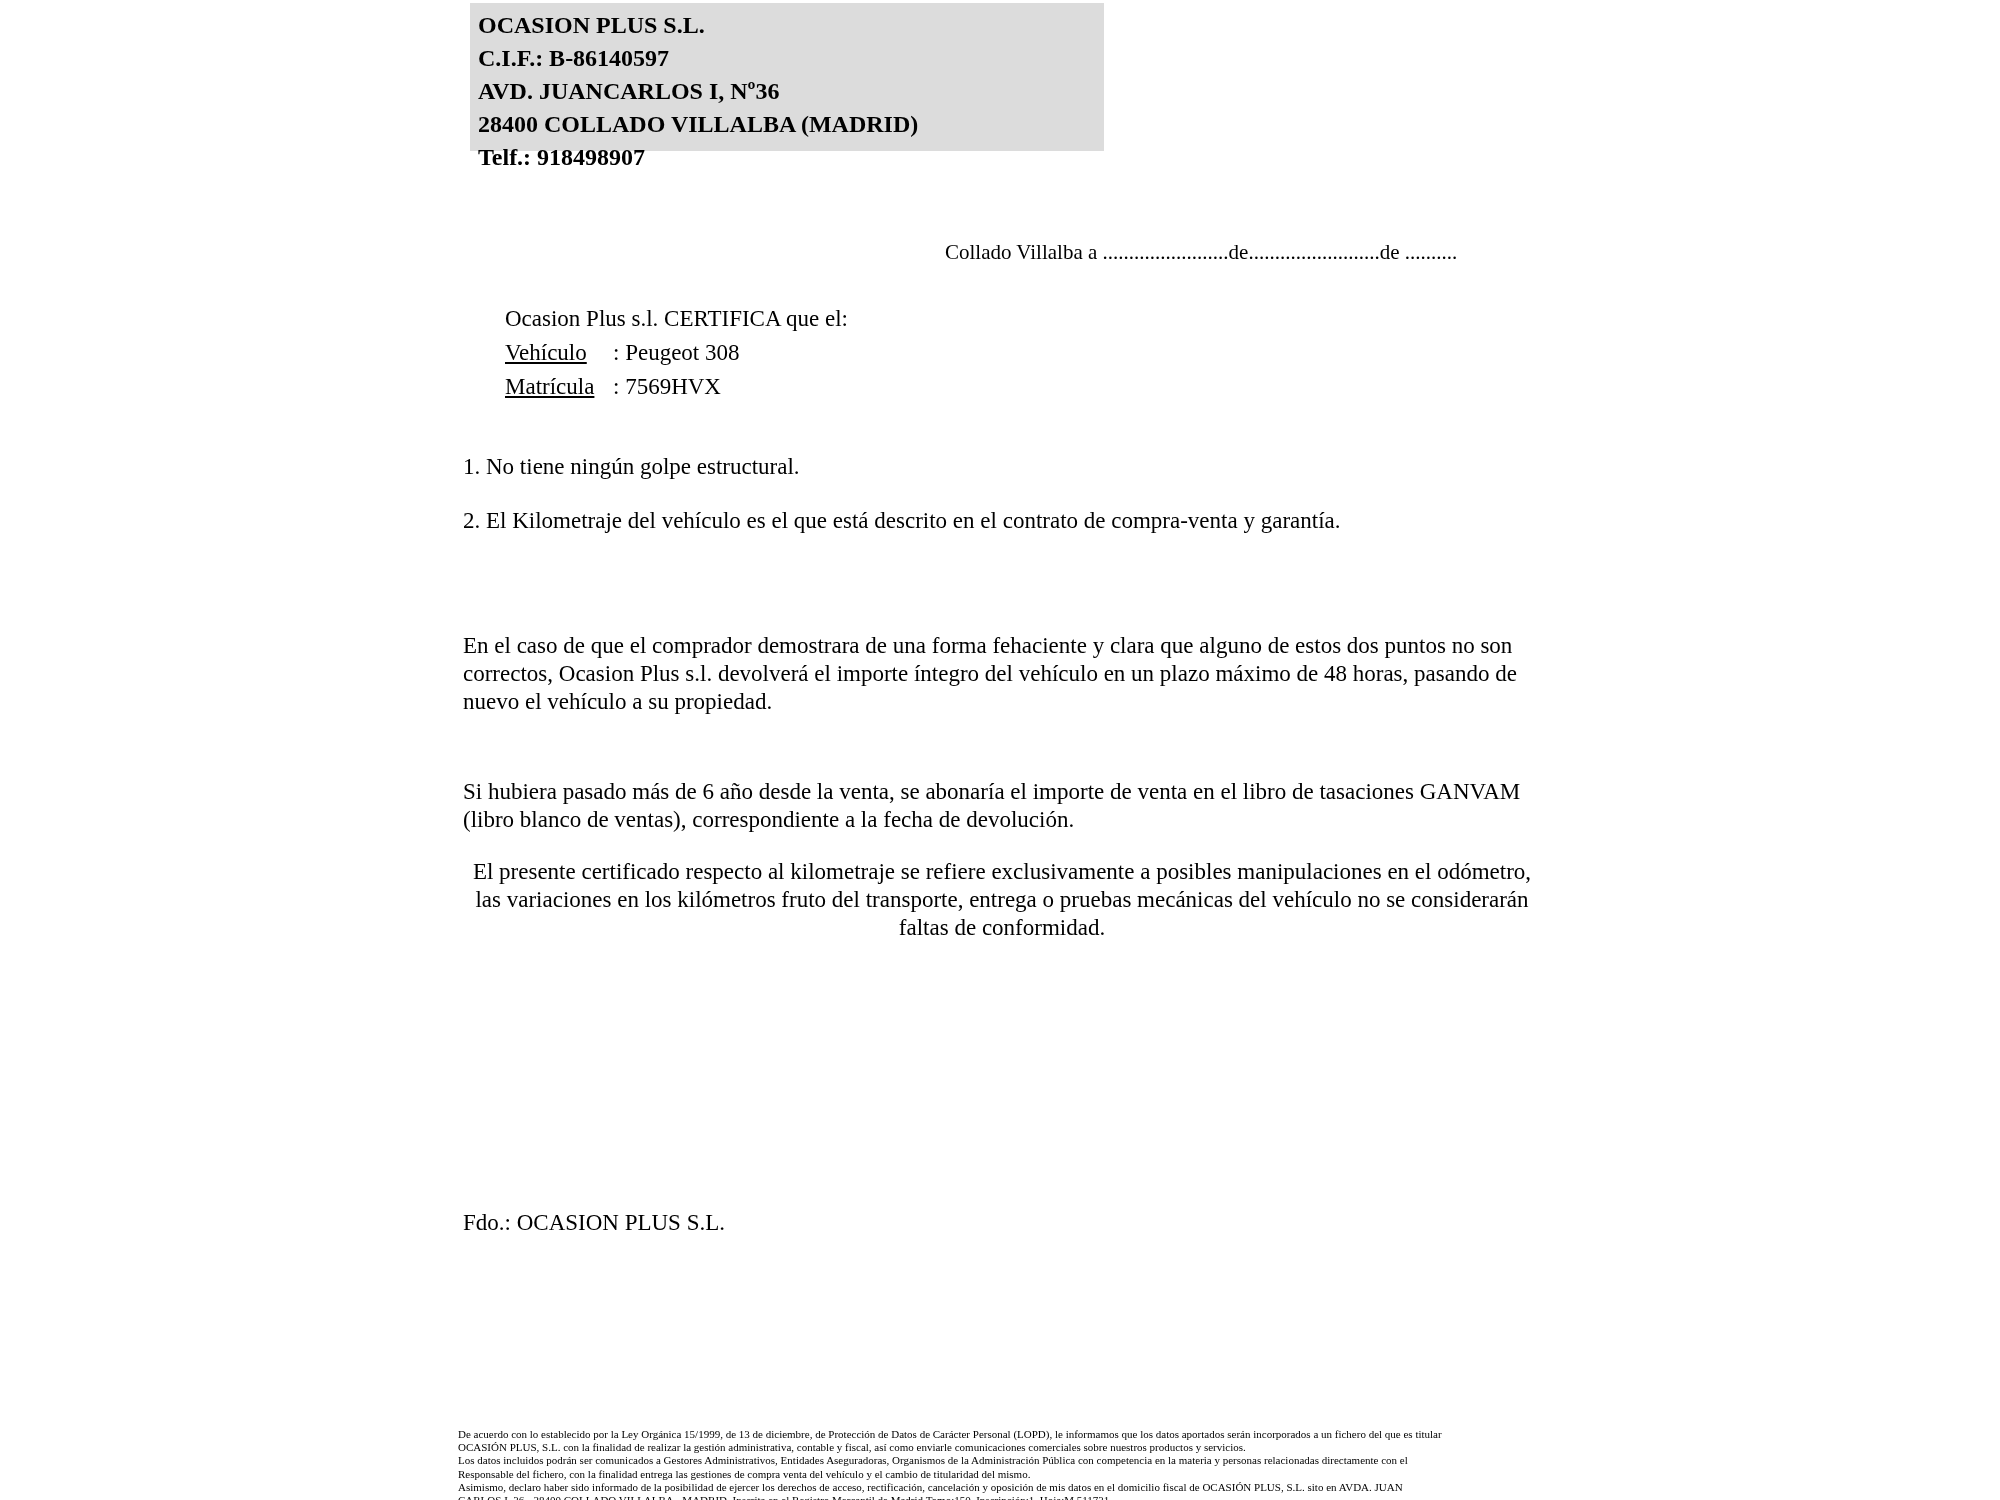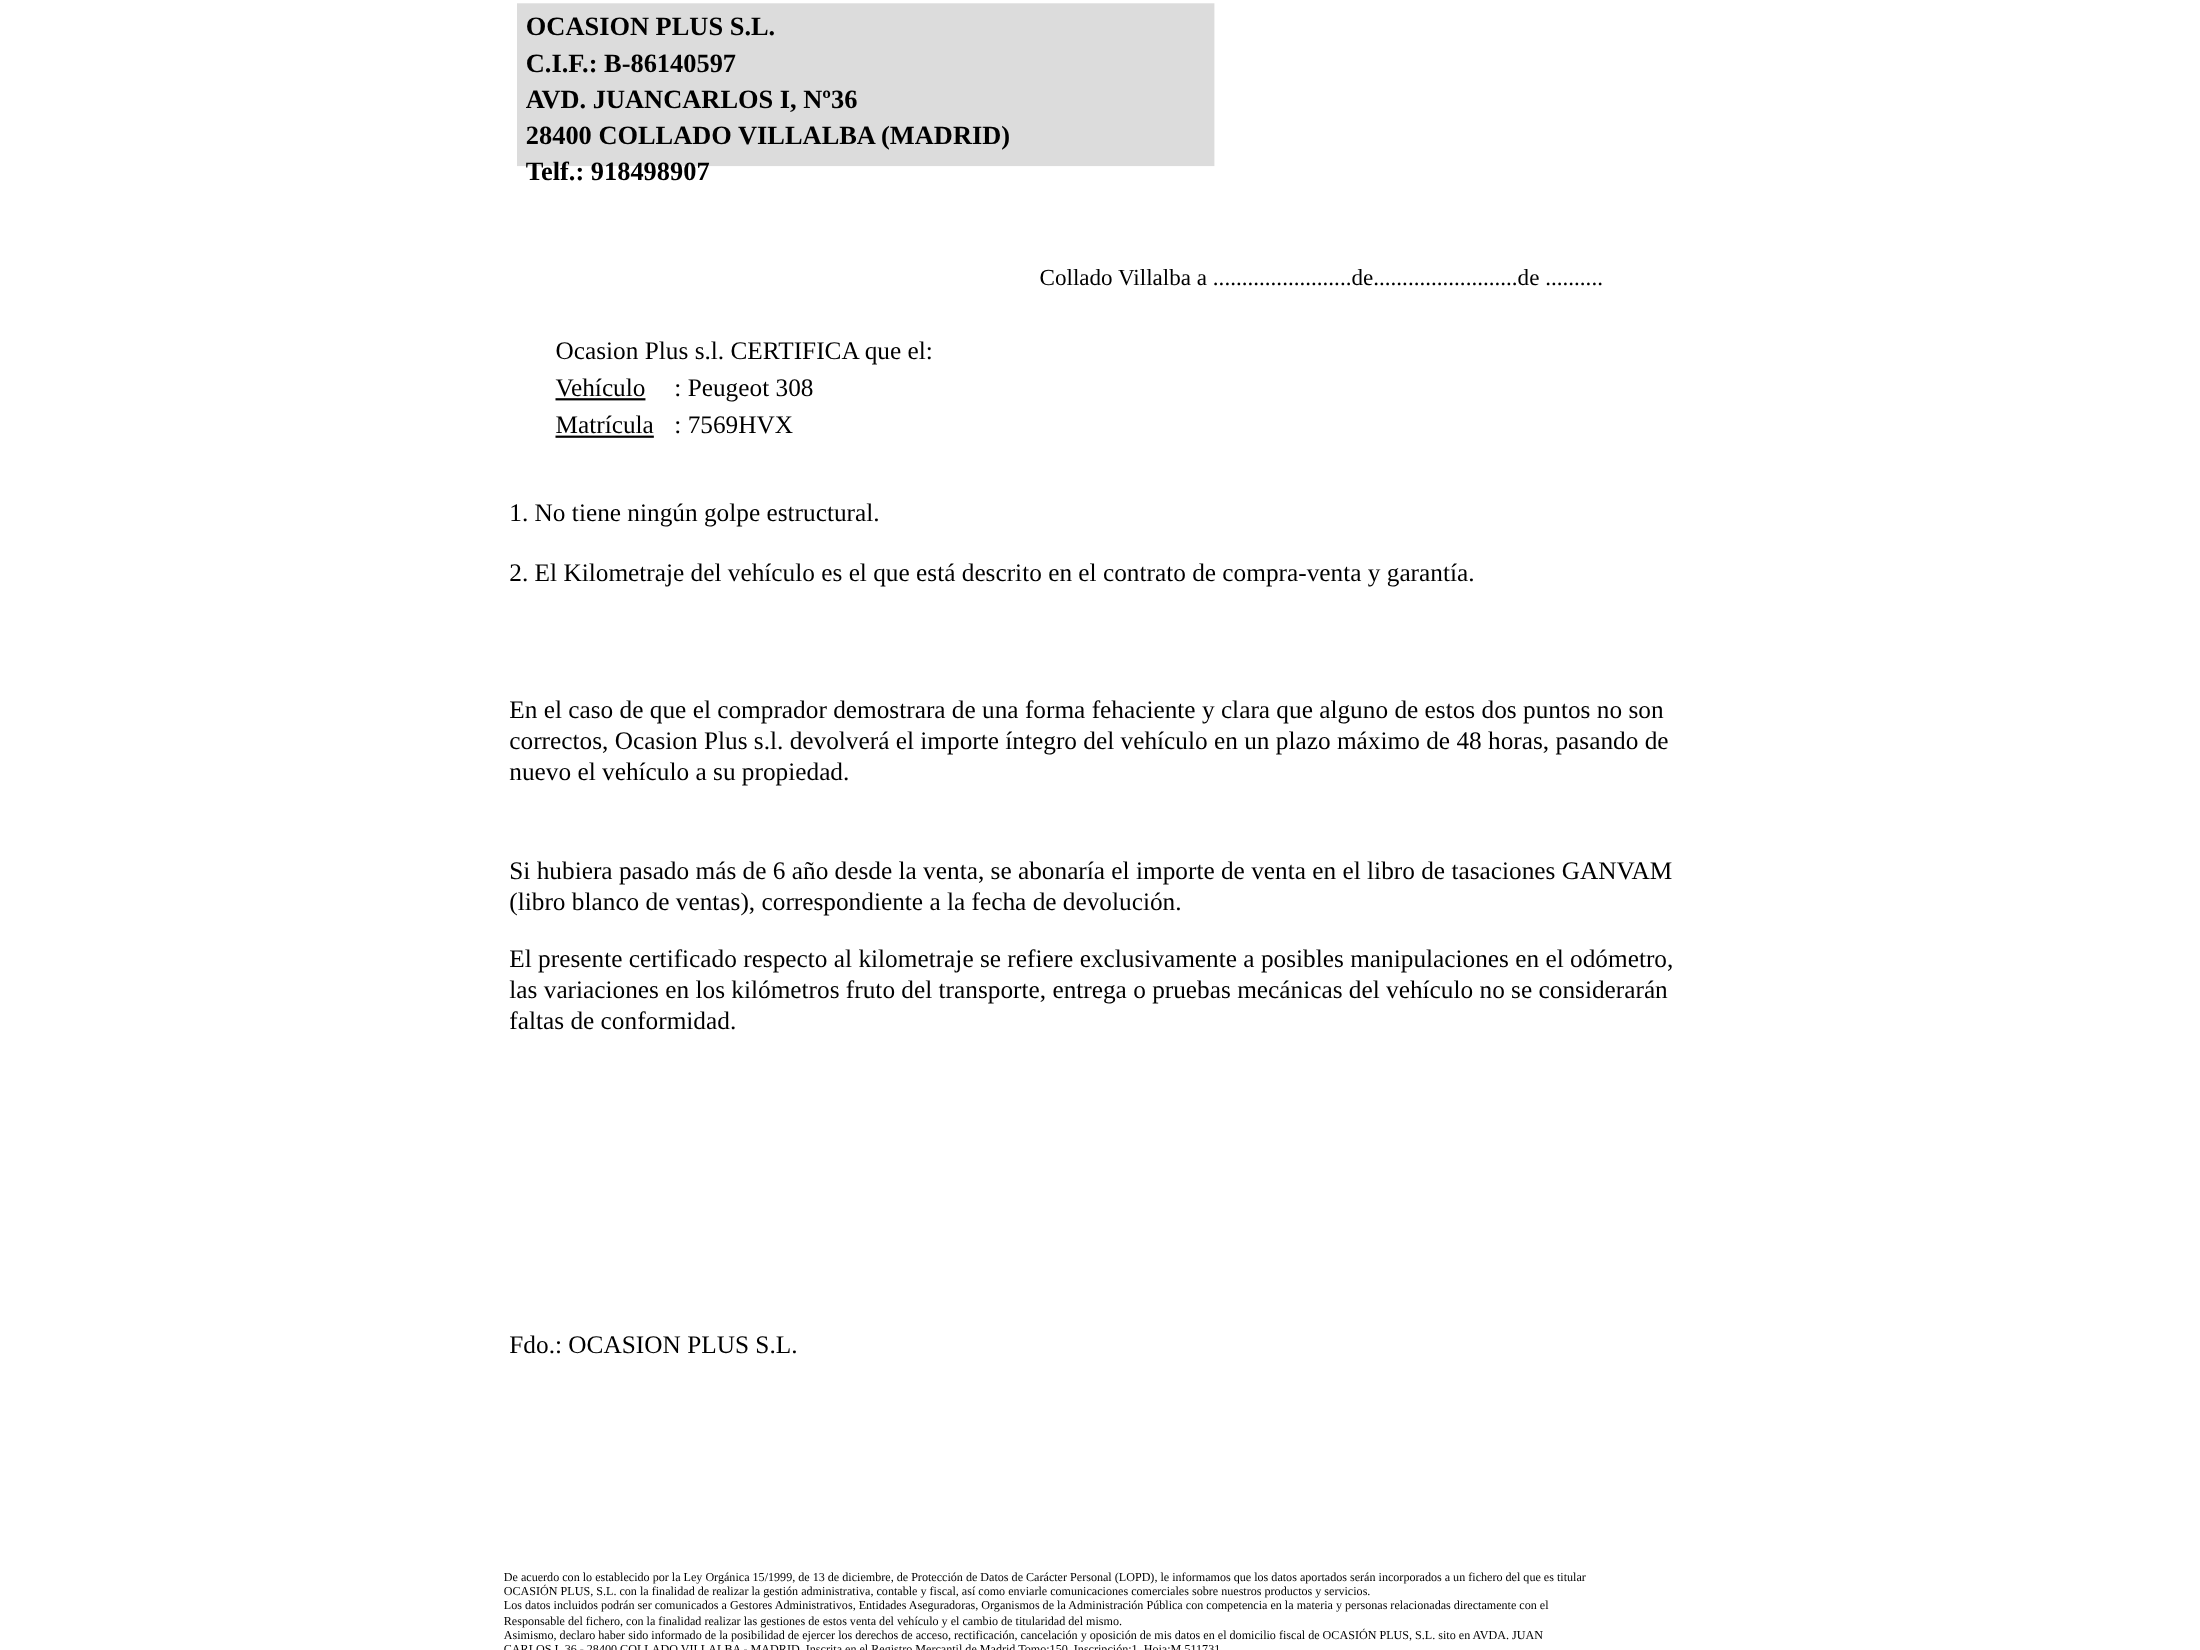--- a/index.html
+++ b/index.html
@@ -69,21 +69,21 @@
     position: absolute;
     left: 463px;
     width: 1078px;
     font-size: 23px;
     line-height: 28px;
     text-align: left;
   }
   .p1 { top: 632px; }
   .p2 { top: 724px; }
   .p3 { top: 778px; }
-  .p4 { top: 858px; }
+  .p4 { top: 858px; text-align: center; }
   
   .signature {
     position: absolute;
     left: 463px;
     top: 1210px;
     font-size: 23px;
     white-space: nowrap;
   }
   
   .legal {
@@ -127,18 +127,18 @@
   <p class="para p1">En el caso de que el comprador demostrara de una forma fehaciente y clara que alguno de estos dos puntos no son correctos, Ocasion Plus s.l. devolverá el importe íntegro del vehículo en un plazo máximo de 48 horas, pasando de nuevo el vehículo a su propiedad.</p>
   <p class="para p3">Si hubiera pasado más de 6 año desde la venta, se abonaría el importe de venta en el libro de tasaciones GANVAM (libro blanco de ventas), correspondiente a la fecha de devolución.</p>
   <p class="para p4">El presente certificado respecto al kilometraje se refiere exclusivamente a posibles manipulaciones en el odómetro, las variaciones en los kilómetros fruto del transporte, entrega o pruebas mecánicas del vehículo no se considerarán faltas de conformidad.</p>
 
   <div class="signature">Fdo.: OCASION PLUS S.L.</div>
 
   <div class="legal">
     <div class="legal-line">De acuerdo con lo establecido por la Ley Orgánica 15/1999, de 13 de diciembre, de Protección de Datos de Carácter Personal (LOPD), le informamos que los datos aportados serán incorporados a un fichero del que es titular</div>
     <div class="legal-line">OCASIÓN PLUS, S.L. con la finalidad de realizar la gestión administrativa, contable y fiscal, así como enviarle comunicaciones comerciales sobre nuestros productos y servicios.</div>
     <div class="legal-line">Los datos incluidos podrán ser comunicados a Gestores Administrativos, Entidades Aseguradoras, Organismos de la Administración Pública con competencia en la materia y personas relacionadas directamente con el</div>
-    <div class="legal-line">Responsable del fichero, con la finalidad realizar las gestiones de estos venta del vehículo y el cambio de titularidad del mismo.</div>
+    <div class="legal-line">Responsable del fichero, con la finalidad entrega las gestiones de compra venta del vehículo y el cambio de titularidad del mismo.</div>
     <div class="legal-line">Asimismo, declaro haber sido informado de la posibilidad de ejercer los derechos de acceso, rectificación, cancelación y oposición de mis datos en el domicilio fiscal de OCASIÓN PLUS, S.L. sito en AVDA. JUAN</div>
     <div class="legal-line">CARLOS I, 36 - 28400 COLLADO VILLALBA - MADRID. Inscrita en el Registro Mercantil de Madrid Tomo:150, Inscripción:1, Hoja:M 511731</div>
   </div>
 
 </div>
 
 </body></html>

